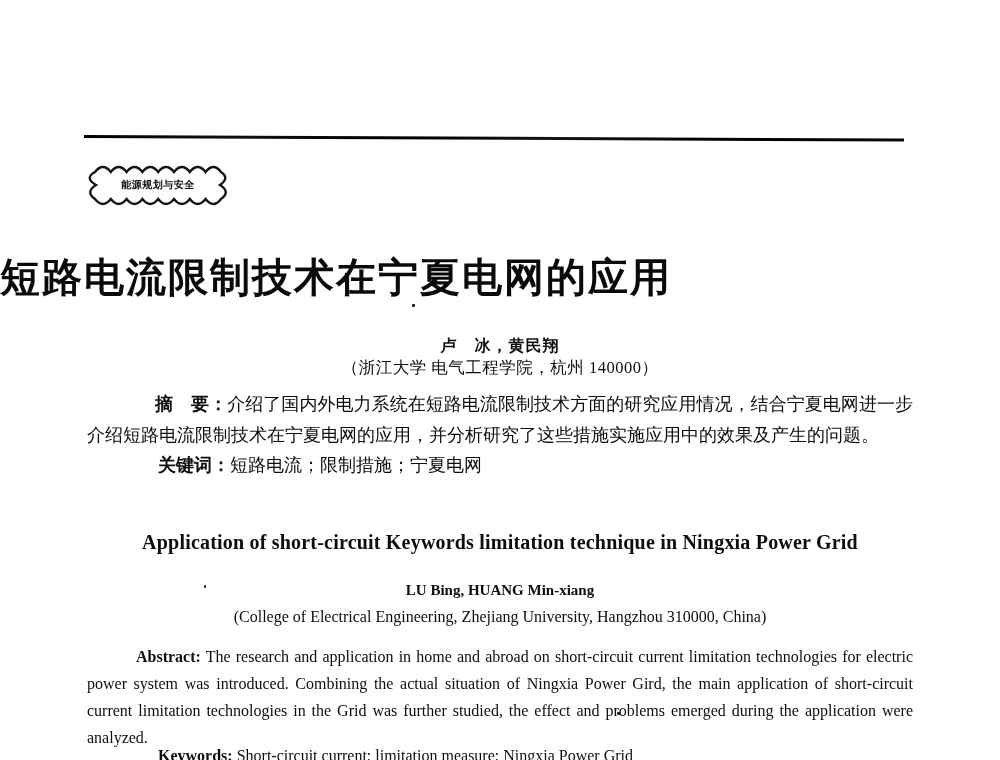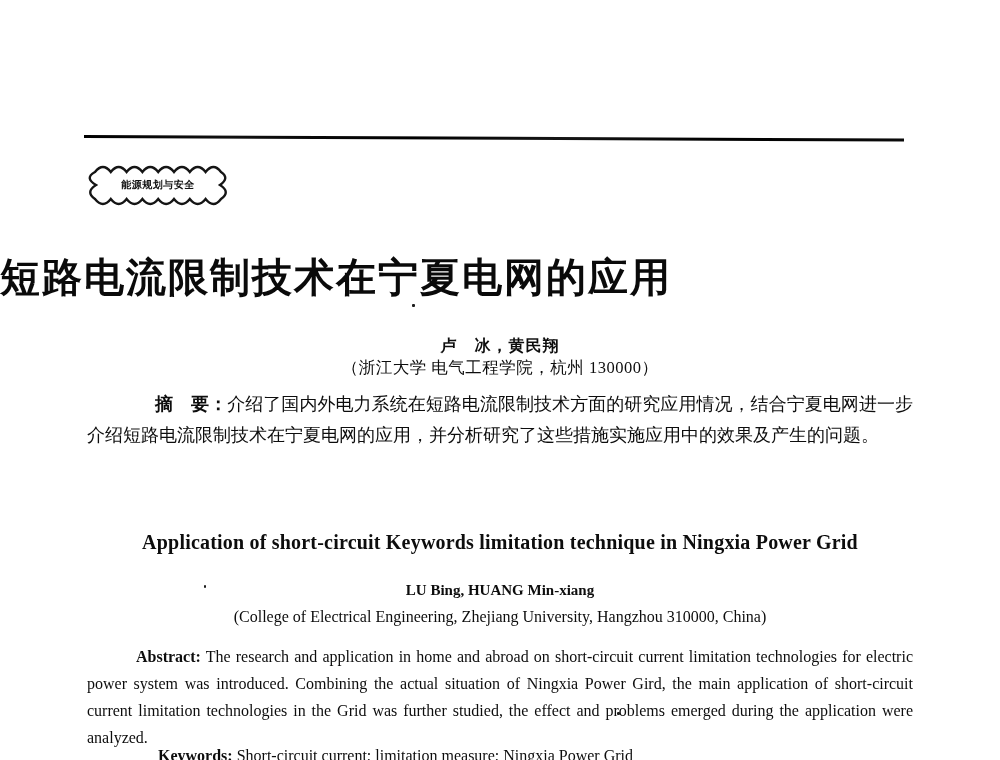--- a/index.html
+++ b/index.html
@@ -106,24 +106,25 @@
          Q125.5,48 117.6,38 Q109.7,48 101.8,38 Q93.9,48 86,38 Q78.1,48 70.2,38
          Q62.3,48 54.4,38 Q46.5,48 38.6,38 Q30.7,48 22.8,38 Q14.9,48 7,38
          Q-3,31 8,24 Q-4,17 7,11 Z"></path>
   </svg>
   <div class="badge-text">能源规划与安全</div>
 </div>
 
 <h1 class="abs title-zh">短路电流限制技术在宁夏电网的应用</h1>
 
 <div class="abs authors-zh">卢　冰，黄民翔</div>
-<div class="abs affil-zh">（浙江大学 电气工程学院，杭州 130000）</div>
+<div class="abs affil-zh">（浙江大学 电气工程学院，杭州 140000）</div>
 
 <div class="abs zh-block">
   <p class="abstract-zh"><span class="label-zh">摘　要：</span><span>介绍了国内外电力系统在短路电流限制技术方面的研究应用情况，结合宁夏电网进一步介绍短路电流限制技术在宁夏电网的应用，并分析研究了这些措施实施应用中的效果及产生的问题。</span></p>
+  <p class="keywords-zh"><span class="label-zh">关键词：</span><span>短路电流；限制措施；宁夏电网</span></p>
 </div>
 
 <div class="abs title-en">Application of short-circuit Keywords limitation technique in Ningxia Power Grid</div>
 <div class="abs authors-en">LU Bing, HUANG Min-xiang</div>
 <div class="abs affil-en">(College of Electrical Engineering, Zhejiang University, Hangzhou 310000, China)</div>
 
 <div class="abs en-block">
   <p class="abstract-en"><span class="label-en">Abstract:</span> <span>The research and application in home and abroad on short-circuit current limitation technologies for electric power system was introduced. Combining the actual situation of Ningxia Power Gird, the main application of short-circuit current limitation technologies in the Grid was further studied, the effect and problems emerged during the application were analyzed.</span></p>
   <p class="keywords-en"><span class="label-en">Keywords:</span> <span>Short-circuit current; limitation measure; Ningxia Power Grid</span></p>
 </div>

